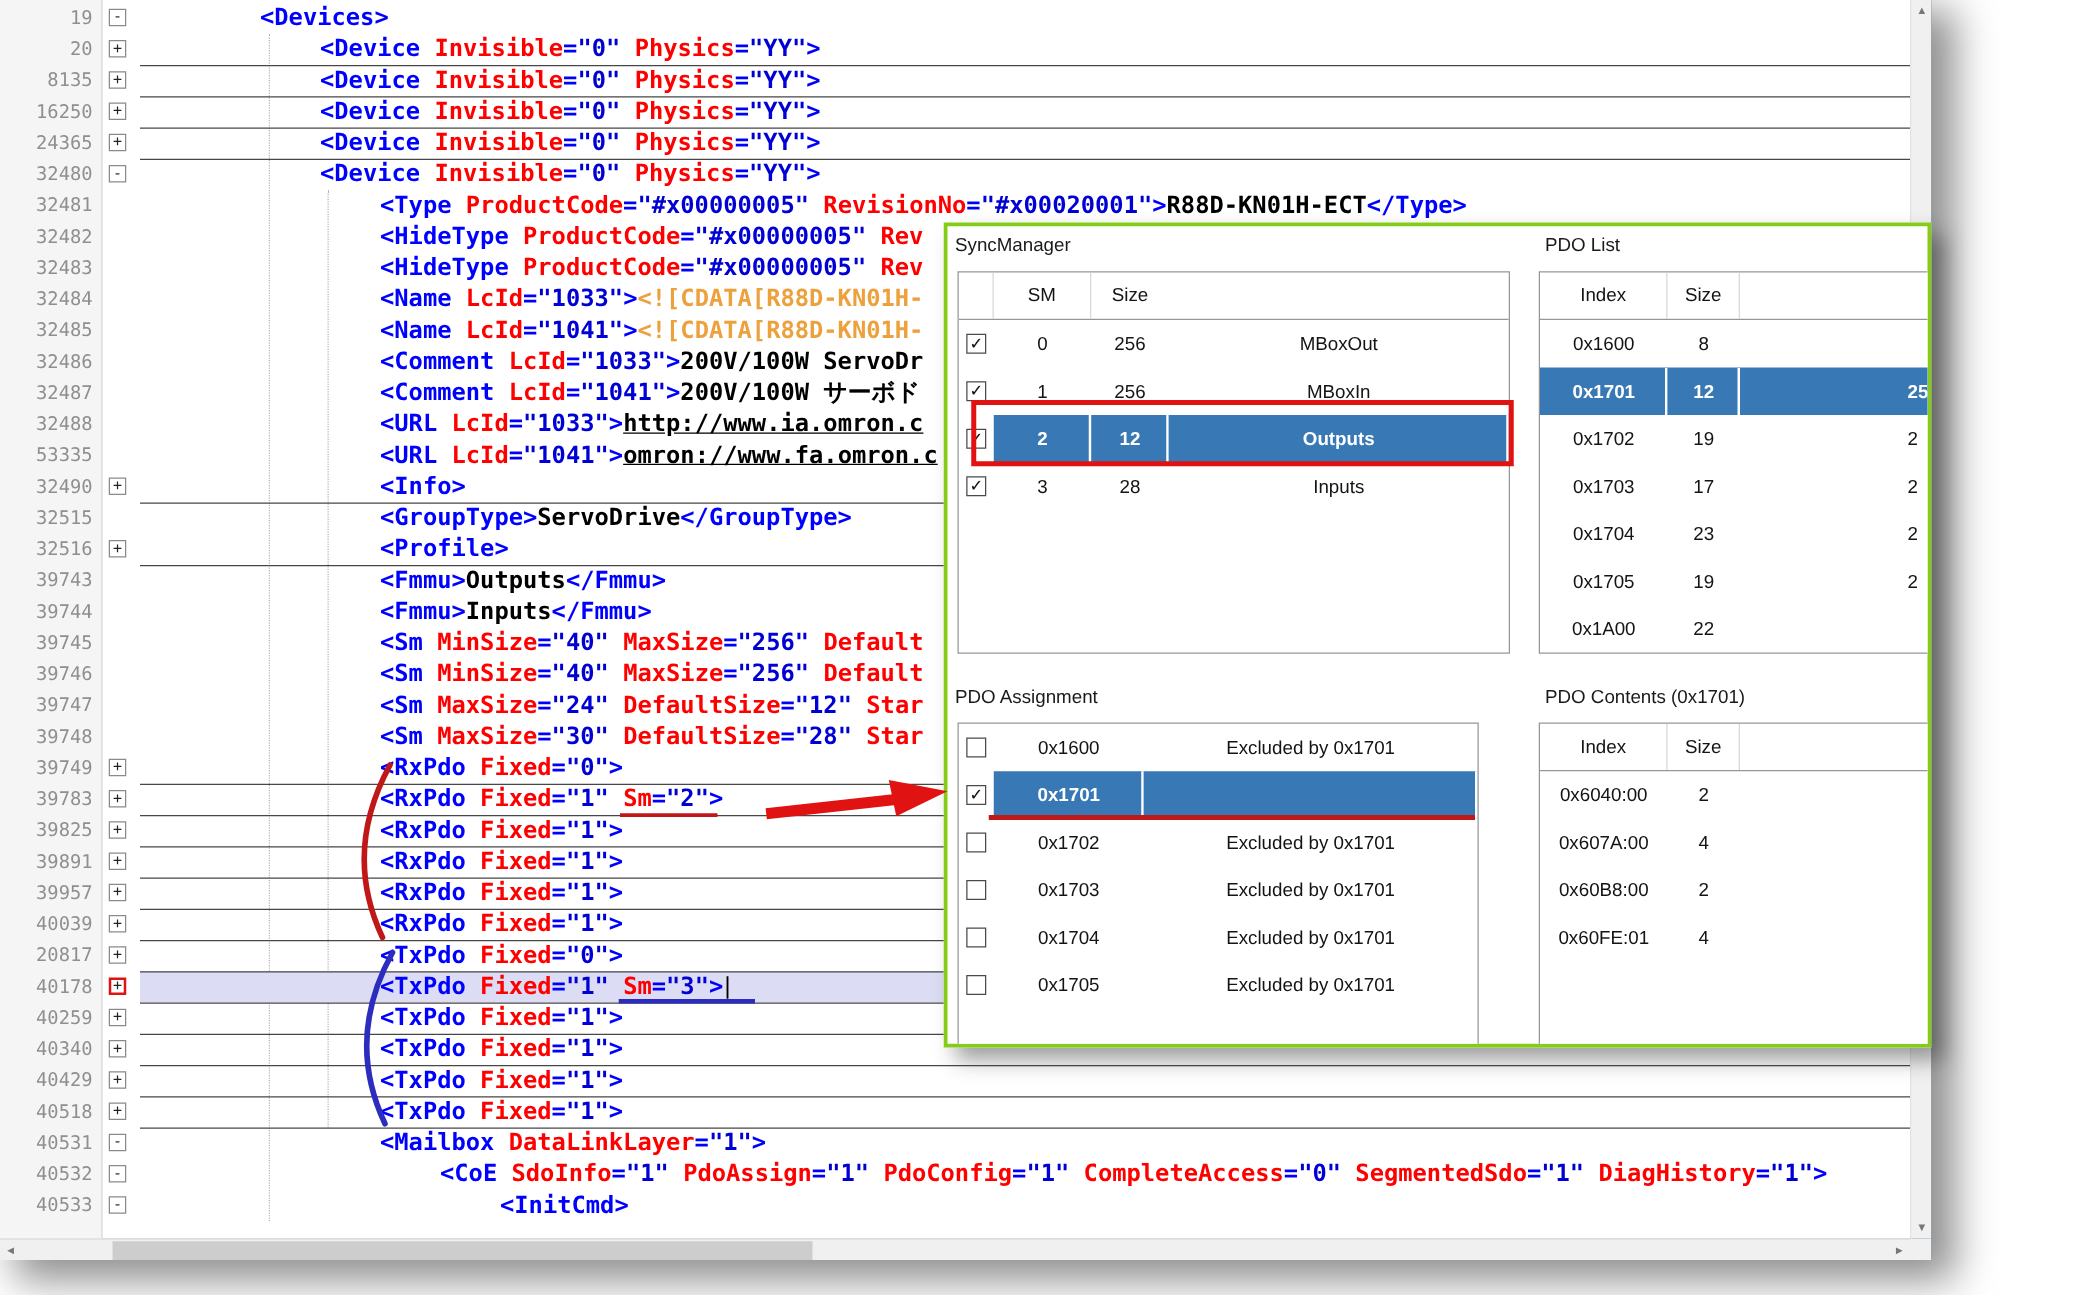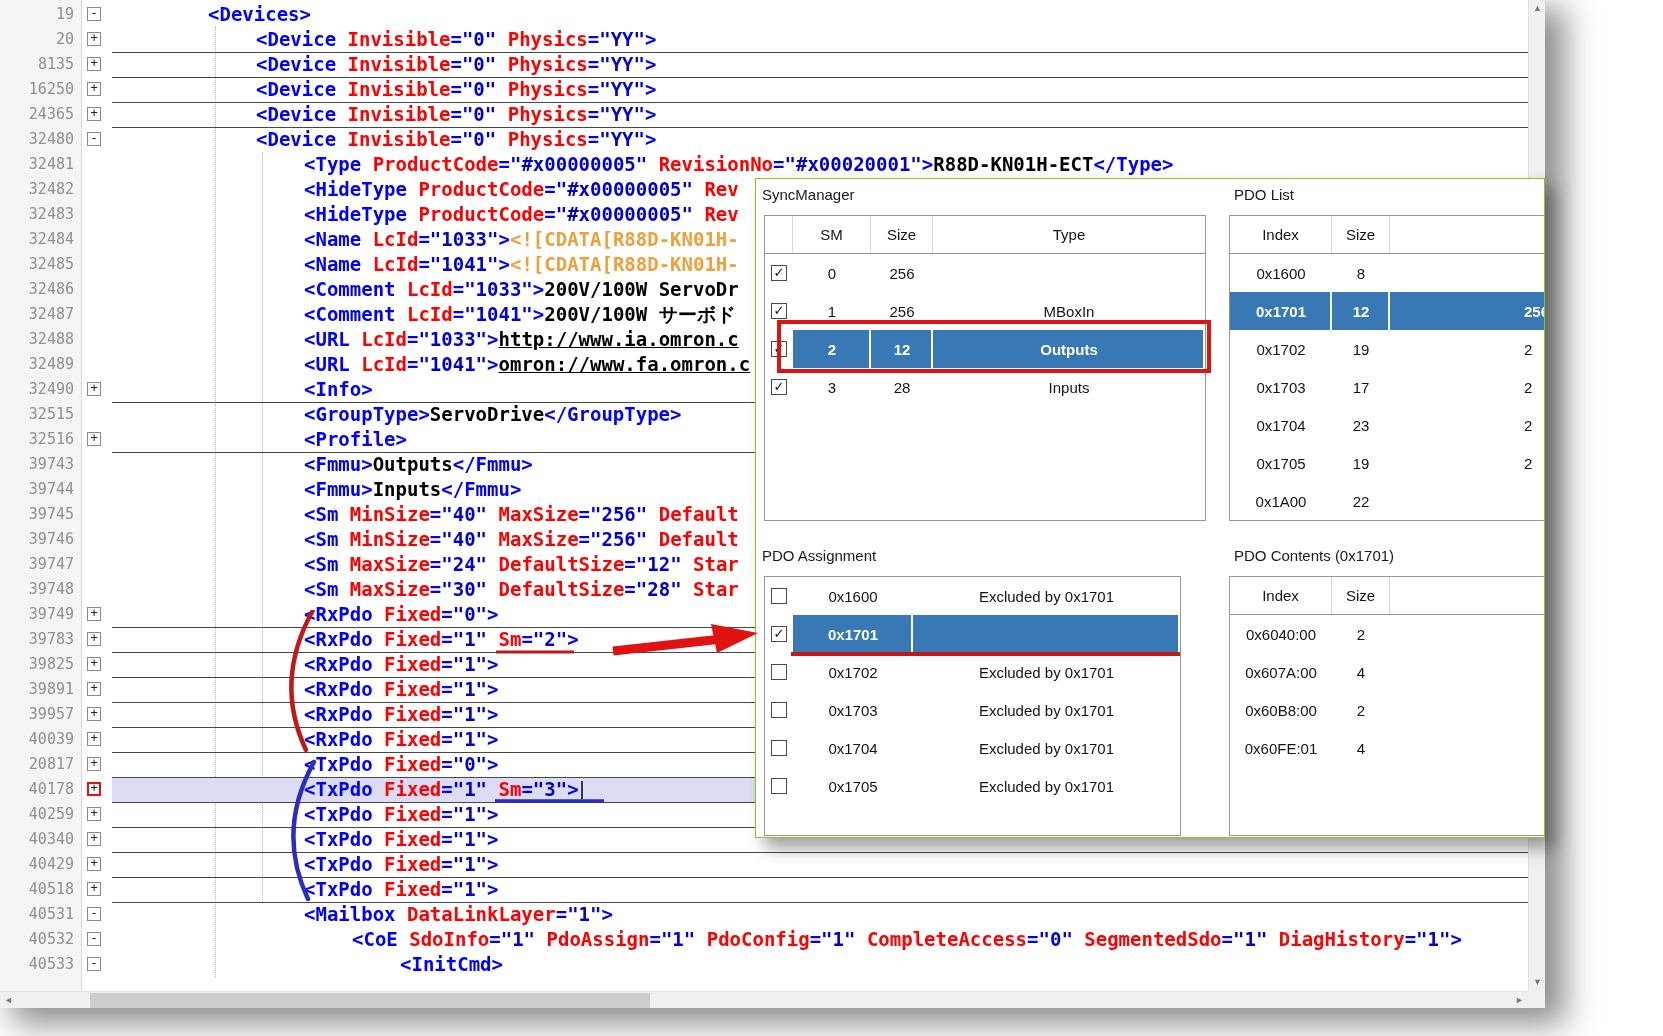--- a/index.html
+++ b/index.html
@@ -31,21 +31,21 @@
   .seg-c{color:var(--c-cdata)}
   
   .vscroll{position:absolute;left:1528px;top:0;width:17px;height:991px;background:#f0f0f0;border-left:1px solid #e2e2e2}
   .varrow{position:absolute;left:0;width:17px;height:17px;font-size:9px;color:#777;text-align:center;line-height:17px}
   .vthumb{position:absolute;left:1px;top:420px;width:15px;height:90px;background:#cdcdcd}
   .hscroll{position:absolute;left:0;top:991px;width:1528px;height:17px;background:#f0f0f0;border-top:1px solid #e2e2e2}
   .harrow{position:absolute;top:0;width:17px;height:17px;font-size:9px;color:#777;text-align:center;line-height:17px}
   .hthumb{position:absolute;top:1px;left:90px;width:560px;height:15px;background:#cdcdcd}
   .corner{position:absolute;left:1528px;top:991px;width:17px;height:17px;background:#f0f0f0}
   
-  .panel{position:absolute;left:755px;top:178px;width:790px;height:660px;background:#fff;border:1px solid #84cc16;
+  .panel{position:absolute;left:755px;top:178px;width:790px;height:660px;background:#fff;border:3px solid #84cc16;
          box-shadow:10px 10px 16px rgba(40,40,40,.45);z-index:30;font-size:15px;color:#141414;overflow:hidden}
   .plabel{position:absolute;color:#1a1a1a;white-space:nowrap}
   .otable{position:absolute;border:1px solid #979797;background:#fff;overflow:hidden}
   .ohead{display:flex;height:38px;border-bottom:1px solid #979797}
   .hc{display:flex;align-items:center;justify-content:center;height:100%;border-right:1px solid #d8d8d8;white-space:nowrap}
   .hc:last-child{border-right:none}
   .orow{display:flex;height:38px}
   .cell{display:flex;align-items:center;justify-content:center;height:100%;white-space:nowrap;overflow:visible}
   .orow.sel .selable{background:var(--c-sel);color:#fff;font-weight:bold;box-shadow:inset -2px 0 0 #ffffff}
   .extra{justify-content:flex-start;padding-left:134px}
@@ -71,21 +71,21 @@
         <div class="row ruled"><span class="ln">24365</span><span class="foldcol"><span class="foldbox">+</span></span><span class="code" style="padding-left: 144px;"><span class="seg-t">&lt;Device </span><span class="seg-a">Invisible</span><span class="seg-t">=</span><span class="seg-v">"0"</span><span class="seg-t"> </span><span class="seg-a">Physics</span><span class="seg-t">=</span><span class="seg-v">"YY"</span><span class="seg-t">&gt;</span></span></div>
         <div class="row"><span class="ln">32480</span><span class="foldcol"><span class="foldbox">-</span></span><span class="code" style="padding-left: 144px;"><span class="seg-t">&lt;Device </span><span class="seg-a">Invisible</span><span class="seg-t">=</span><span class="seg-v">"0"</span><span class="seg-t"> </span><span class="seg-a">Physics</span><span class="seg-t">=</span><span class="seg-v">"YY"</span><span class="seg-t">&gt;</span></span></div>
         <div class="row"><span class="ln">32481</span><span class="foldcol"></span><span class="code" style="padding-left: 192px;"><span class="seg-t">&lt;Type </span><span class="seg-a">ProductCode</span><span class="seg-t">=</span><span class="seg-v">"#x00000005"</span><span class="seg-t"> </span><span class="seg-a">RevisionNo</span><span class="seg-t">=</span><span class="seg-v">"#x00020001"</span><span class="seg-t">&gt;</span><span class="seg-x">R88D-KN01H-ECT</span><span class="seg-t">&lt;/Type&gt;</span></span></div>
         <div class="row"><span class="ln">32482</span><span class="foldcol"></span><span class="code" style="padding-left: 192px;"><span class="seg-t">&lt;HideType </span><span class="seg-a">ProductCode</span><span class="seg-t">=</span><span class="seg-v">"#x00000005"</span><span class="seg-t"> </span><span class="seg-a">Rev</span></span></div>
         <div class="row"><span class="ln">32483</span><span class="foldcol"></span><span class="code" style="padding-left: 192px;"><span class="seg-t">&lt;HideType </span><span class="seg-a">ProductCode</span><span class="seg-t">=</span><span class="seg-v">"#x00000005"</span><span class="seg-t"> </span><span class="seg-a">Rev</span></span></div>
         <div class="row"><span class="ln">32484</span><span class="foldcol"></span><span class="code" style="padding-left: 192px;"><span class="seg-t">&lt;Name </span><span class="seg-a">LcId</span><span class="seg-t">=</span><span class="seg-v">"1033"</span><span class="seg-t">&gt;</span><span class="seg-c">&lt;![CDATA[R88D-KN01H-</span></span></div>
         <div class="row"><span class="ln">32485</span><span class="foldcol"></span><span class="code" style="padding-left: 192px;"><span class="seg-t">&lt;Name </span><span class="seg-a">LcId</span><span class="seg-t">=</span><span class="seg-v">"1041"</span><span class="seg-t">&gt;</span><span class="seg-c">&lt;![CDATA[R88D-KN01H-</span></span></div>
         <div class="row"><span class="ln">32486</span><span class="foldcol"></span><span class="code" style="padding-left: 192px;"><span class="seg-t">&lt;Comment </span><span class="seg-a">LcId</span><span class="seg-t">=</span><span class="seg-v">"1033"</span><span class="seg-t">&gt;</span><span class="seg-x">200V/100W ServoDr</span></span></div>
         <div class="row"><span class="ln">32487</span><span class="foldcol"></span><span class="code" style="padding-left: 192px;"><span class="seg-t">&lt;Comment </span><span class="seg-a">LcId</span><span class="seg-t">=</span><span class="seg-v">"1041"</span><span class="seg-t">&gt;</span><span class="seg-x">200V/100W サーボド</span></span></div>
         <div class="row"><span class="ln">32488</span><span class="foldcol"></span><span class="code" style="padding-left: 192px;"><span class="seg-t">&lt;URL </span><span class="seg-a">LcId</span><span class="seg-t">=</span><span class="seg-v">"1033"</span><span class="seg-t">&gt;</span><span class="seg-u">http://www.ia.omron.c</span></span></div>
-        <div class="row"><span class="ln">32489</span><span class="foldcol"></span><span class="code" style="padding-left: 192px;"><span class="seg-t">&lt;URL </span><span class="seg-a">LcId</span><span class="seg-t">=</span><span class="seg-v">"1041"</span><span class="seg-t">&gt;</span><span class="seg-u">omron://www.fa.omron.c</span></span></div>
+        <div class="row"><span class="ln">53335</span><span class="foldcol"></span><span class="code" style="padding-left: 192px;"><span class="seg-t">&lt;URL </span><span class="seg-a">LcId</span><span class="seg-t">=</span><span class="seg-v">"1041"</span><span class="seg-t">&gt;</span><span class="seg-u">omron://www.fa.omron.c</span></span></div>
         <div class="row ruled"><span class="ln">32490</span><span class="foldcol"><span class="foldbox">+</span></span><span class="code" style="padding-left: 192px;"><span class="seg-t">&lt;Info&gt;</span></span></div>
         <div class="row"><span class="ln">32515</span><span class="foldcol"></span><span class="code" style="padding-left: 192px; text-align: right;"><span class="seg-t">&lt;GroupType&gt;</span><span class="seg-x">ServoDrive</span><span class="seg-t">&lt;/GroupType&gt;</span></span></div>
         <div class="row ruled"><span class="ln">32516</span><span class="foldcol"><span class="foldbox">+</span></span><span class="code" style="padding-left: 192px;"><span class="seg-t">&lt;Profile&gt;</span></span></div>
         <div class="row"><span class="ln">39743</span><span class="foldcol"></span><span class="code" style="padding-left: 192px;"><span class="seg-t">&lt;Fmmu&gt;</span><span class="seg-x">Outputs</span><span class="seg-t">&lt;/Fmmu&gt;</span></span></div>
         <div class="row"><span class="ln">39744</span><span class="foldcol"></span><span class="code" style="padding-left: 192px;"><span class="seg-t">&lt;Fmmu&gt;</span><span class="seg-x">Inputs</span><span class="seg-t">&lt;/Fmmu&gt;</span></span></div>
         <div class="row"><span class="ln">39745</span><span class="foldcol"></span><span class="code" style="padding-left: 192px;"><span class="seg-t">&lt;Sm </span><span class="seg-a">MinSize</span><span class="seg-t">=</span><span class="seg-v">"40"</span><span class="seg-t"> </span><span class="seg-a">MaxSize</span><span class="seg-t">=</span><span class="seg-v">"256"</span><span class="seg-t"> </span><span class="seg-a">Default</span></span></div>
         <div class="row"><span class="ln">39746</span><span class="foldcol"></span><span class="code" style="padding-left: 192px;"><span class="seg-t">&lt;Sm </span><span class="seg-a">MinSize</span><span class="seg-t">=</span><span class="seg-v">"40"</span><span class="seg-t"> </span><span class="seg-a">MaxSize</span><span class="seg-t">=</span><span class="seg-v">"256"</span><span class="seg-t"> </span><span class="seg-a">Default</span></span></div>
         <div class="row"><span class="ln">39747</span><span class="foldcol"></span><span class="code" style="padding-left: 192px;"><span class="seg-t">&lt;Sm </span><span class="seg-a">MaxSize</span><span class="seg-t">=</span><span class="seg-v">"24"</span><span class="seg-t"> </span><span class="seg-a">DefaultSize</span><span class="seg-t">=</span><span class="seg-v">"12"</span><span class="seg-t"> </span><span class="seg-a">Star</span></span></div>
         <div class="row"><span class="ln">39748</span><span class="foldcol"></span><span class="code" style="padding-left: 192px;"><span class="seg-t">&lt;Sm </span><span class="seg-a">MaxSize</span><span class="seg-t">=</span><span class="seg-v">"30"</span><span class="seg-t"> </span><span class="seg-a">DefaultSize</span><span class="seg-t">=</span><span class="seg-v">"28"</span><span class="seg-t"> </span><span class="seg-a">Star</span></span></div>
         <div class="row ruled"><span class="ln">39749</span><span class="foldcol"><span class="foldbox">+</span></span><span class="code" style="padding-left: 192px;"><span class="seg-t">&lt;RxPdo </span><span class="seg-a">Fixed</span><span class="seg-t">=</span><span class="seg-v">"0"</span><span class="seg-t">&gt;</span></span></div>
@@ -121,28 +121,28 @@
   <div class="panel">
     <div class="plabel" style="left:6px;top:7px">SyncManager</div>
     <div class="plabel" style="left:478px;top:7px">PDO List</div>
     <div class="plabel" style="left:6px;top:368px">PDO Assignment</div>
     <div class="plabel" style="left:478px;top:368px">PDO Contents (0x1701)</div>
   <div class="otable" style="left: 8px; top: 36px; width: 442px; height: 306px;">
         <div class="ohead">
           <div class="hc" style="width: 28px;"></div>
           <div class="hc" style="width: 78px;">SM</div>
           <div class="hc" style="width: 62px;">Size</div>
-          <div class="hc" style="flex: 1 1 0%;">Type</div>
         </div>
         <div class="orow">
           <div class="cell" style="width: 28px;">
             <span class="cb on">✓</span>
           </div>
           <div class="cell selable" style="width: 78px;">0</div>
           <div class="cell selable" style="width: 62px;">256</div>
+          <div class="cell selable" style="flex: 1 1 0%;">MBoxOut</div>
         </div>
         <div class="orow">
           <div class="cell" style="width: 28px;">
             <span class="cb on">✓</span>
           </div>
           <div class="cell selable" style="width: 78px;">1</div>
           <div class="cell selable" style="width: 62px;">256</div>
           <div class="cell selable" style="flex: 1 1 0%;">MBoxIn</div>
         </div>
         <div class="orow sel">

